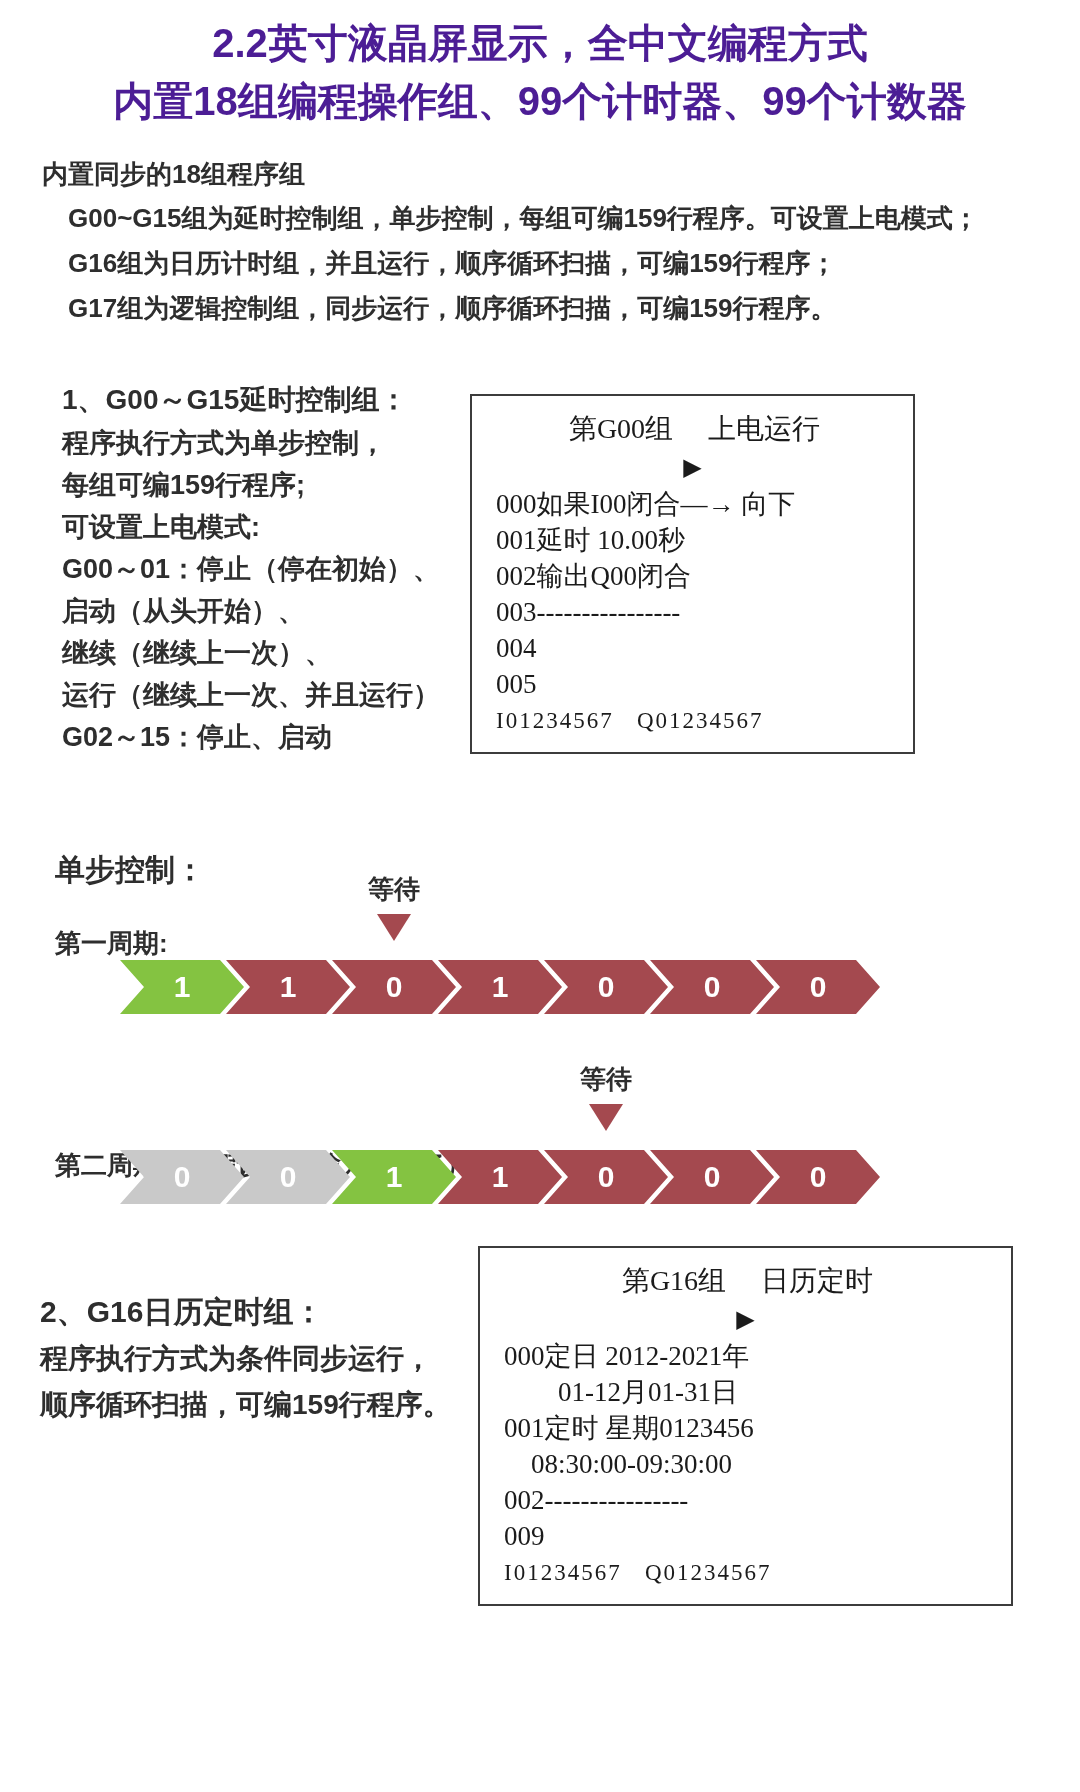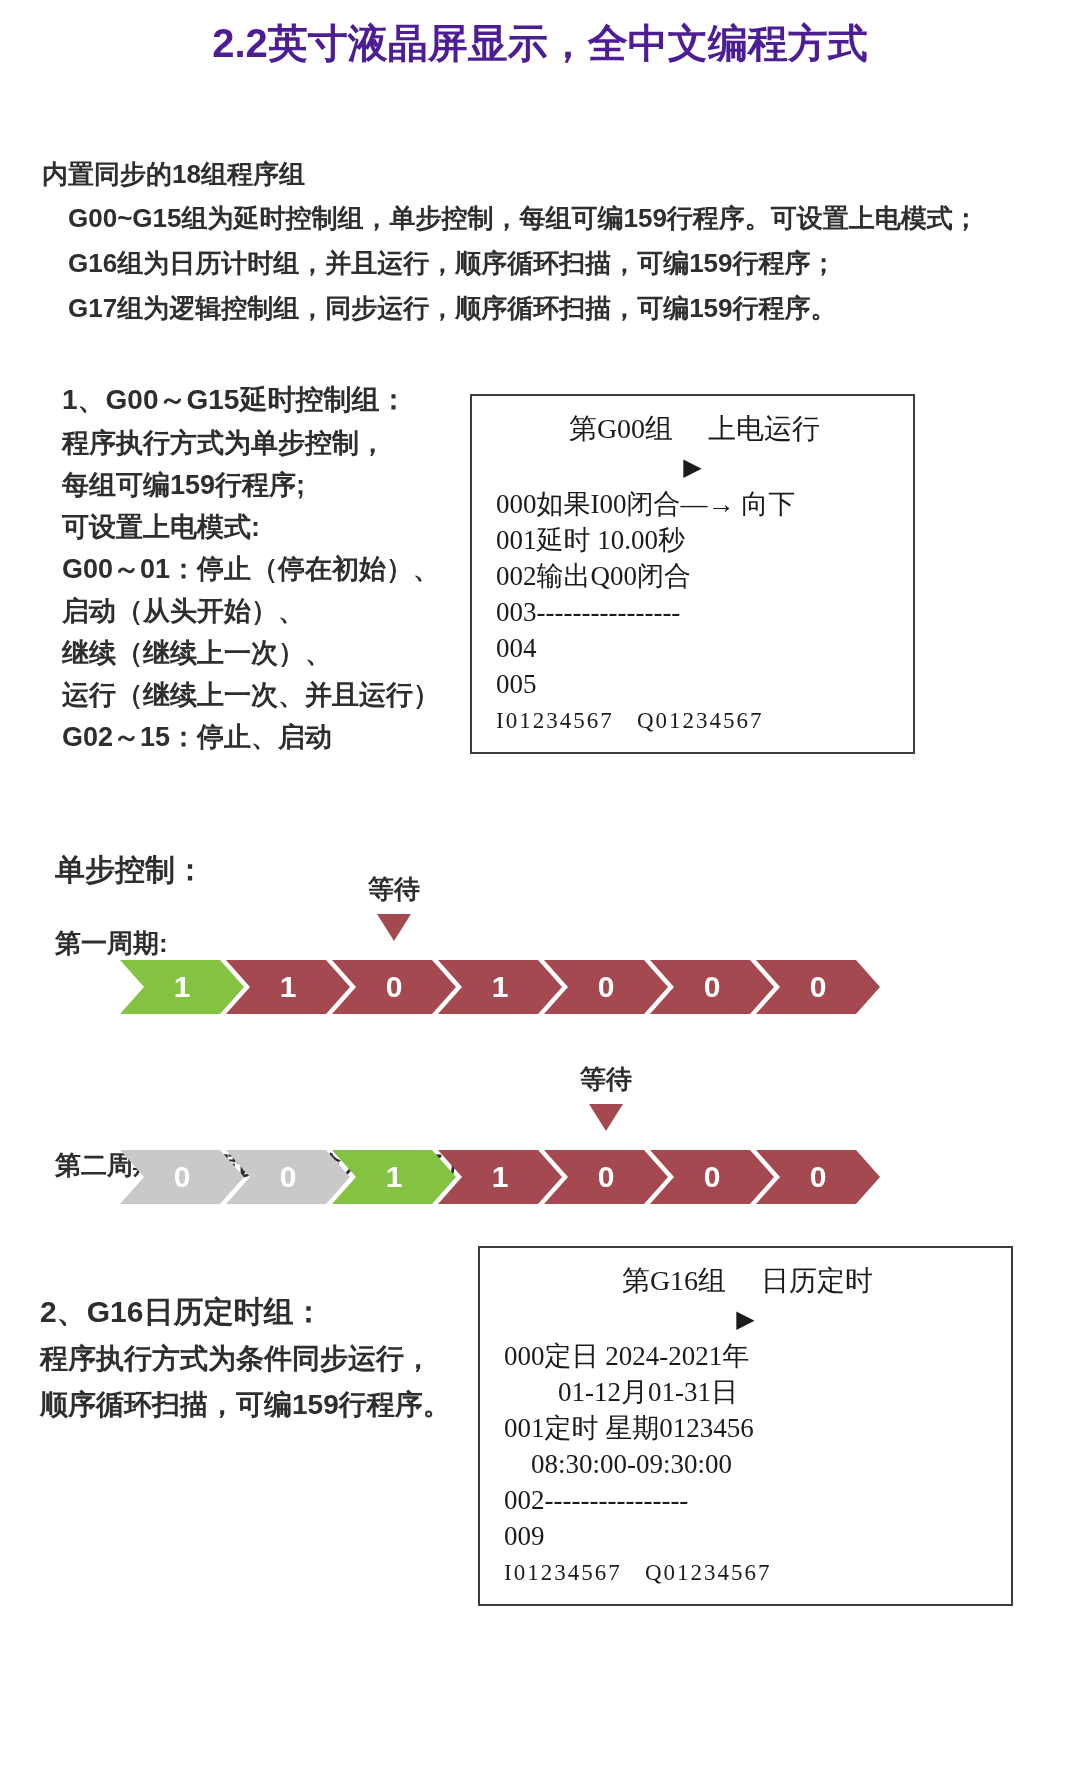--- a/index.html
+++ b/index.html
@@ -75,20 +75,21 @@
   .sec2-heading { font-size:30px; font-weight:bold; line-height:48px; }
   .sec2-line { font-size:28px; font-weight:bold; line-height:46px; }
 </style>
 </head>
 <body>
 
 <div class="page">
 
   <div class="title">
     <div class="t-line">2.2英寸液晶屏显示，全中文编程方式</div>
+    <div class="t-line">内置18组编程操作组、99个计时器、99个计数器</div>
   </div>
 
   <div class="intro">
     <div class="intro-heading">内置同步的18组程序组</div>
     <div class="intro-lines">
       <div class="intro-line">G00~G15组为延时控制组，单步控制，每组可编159行程序。可设置上电模式；</div>
       <div class="intro-line">G16组为日历计时组，并且运行，顺序循环扫描，可编159行程序；</div>
       <div class="intro-line">G17组为逻辑控制组，同步运行，顺序循环扫描，可编159行程序。</div>
     </div>
   </div>
@@ -188,21 +189,21 @@
     <div class="sec2-heading">2、G16日历定时组：</div>
     <div class="sec2-line">程序执行方式为条件同步运行，</div>
     <div class="sec2-line">顺序循环扫描，可编159行程序。</div>
   </div>
 
   <div class="lcd lcd2">
     <div class="lcd-hdr">
       <span>第G16组　 日历定时</span>
       <span class="lcd-arrow">▶</span>
     </div>
-    <div class="ln">000定日 2024-2021年</div>
+    <div class="ln">000定日 2012-2021年</div>
     <div class="ln">　　01-12月01-31日</div>
     <div class="ln">001定时 星期0123456</div>
     <div class="ln">　08:30:00-09:30:00</div>
     <div class="ln">002----------------</div>
     <div class="ln">009</div>
     <div class="lcd-ftr">I01234567   Q01234567</div>
   </div>
 
 </div>
 

